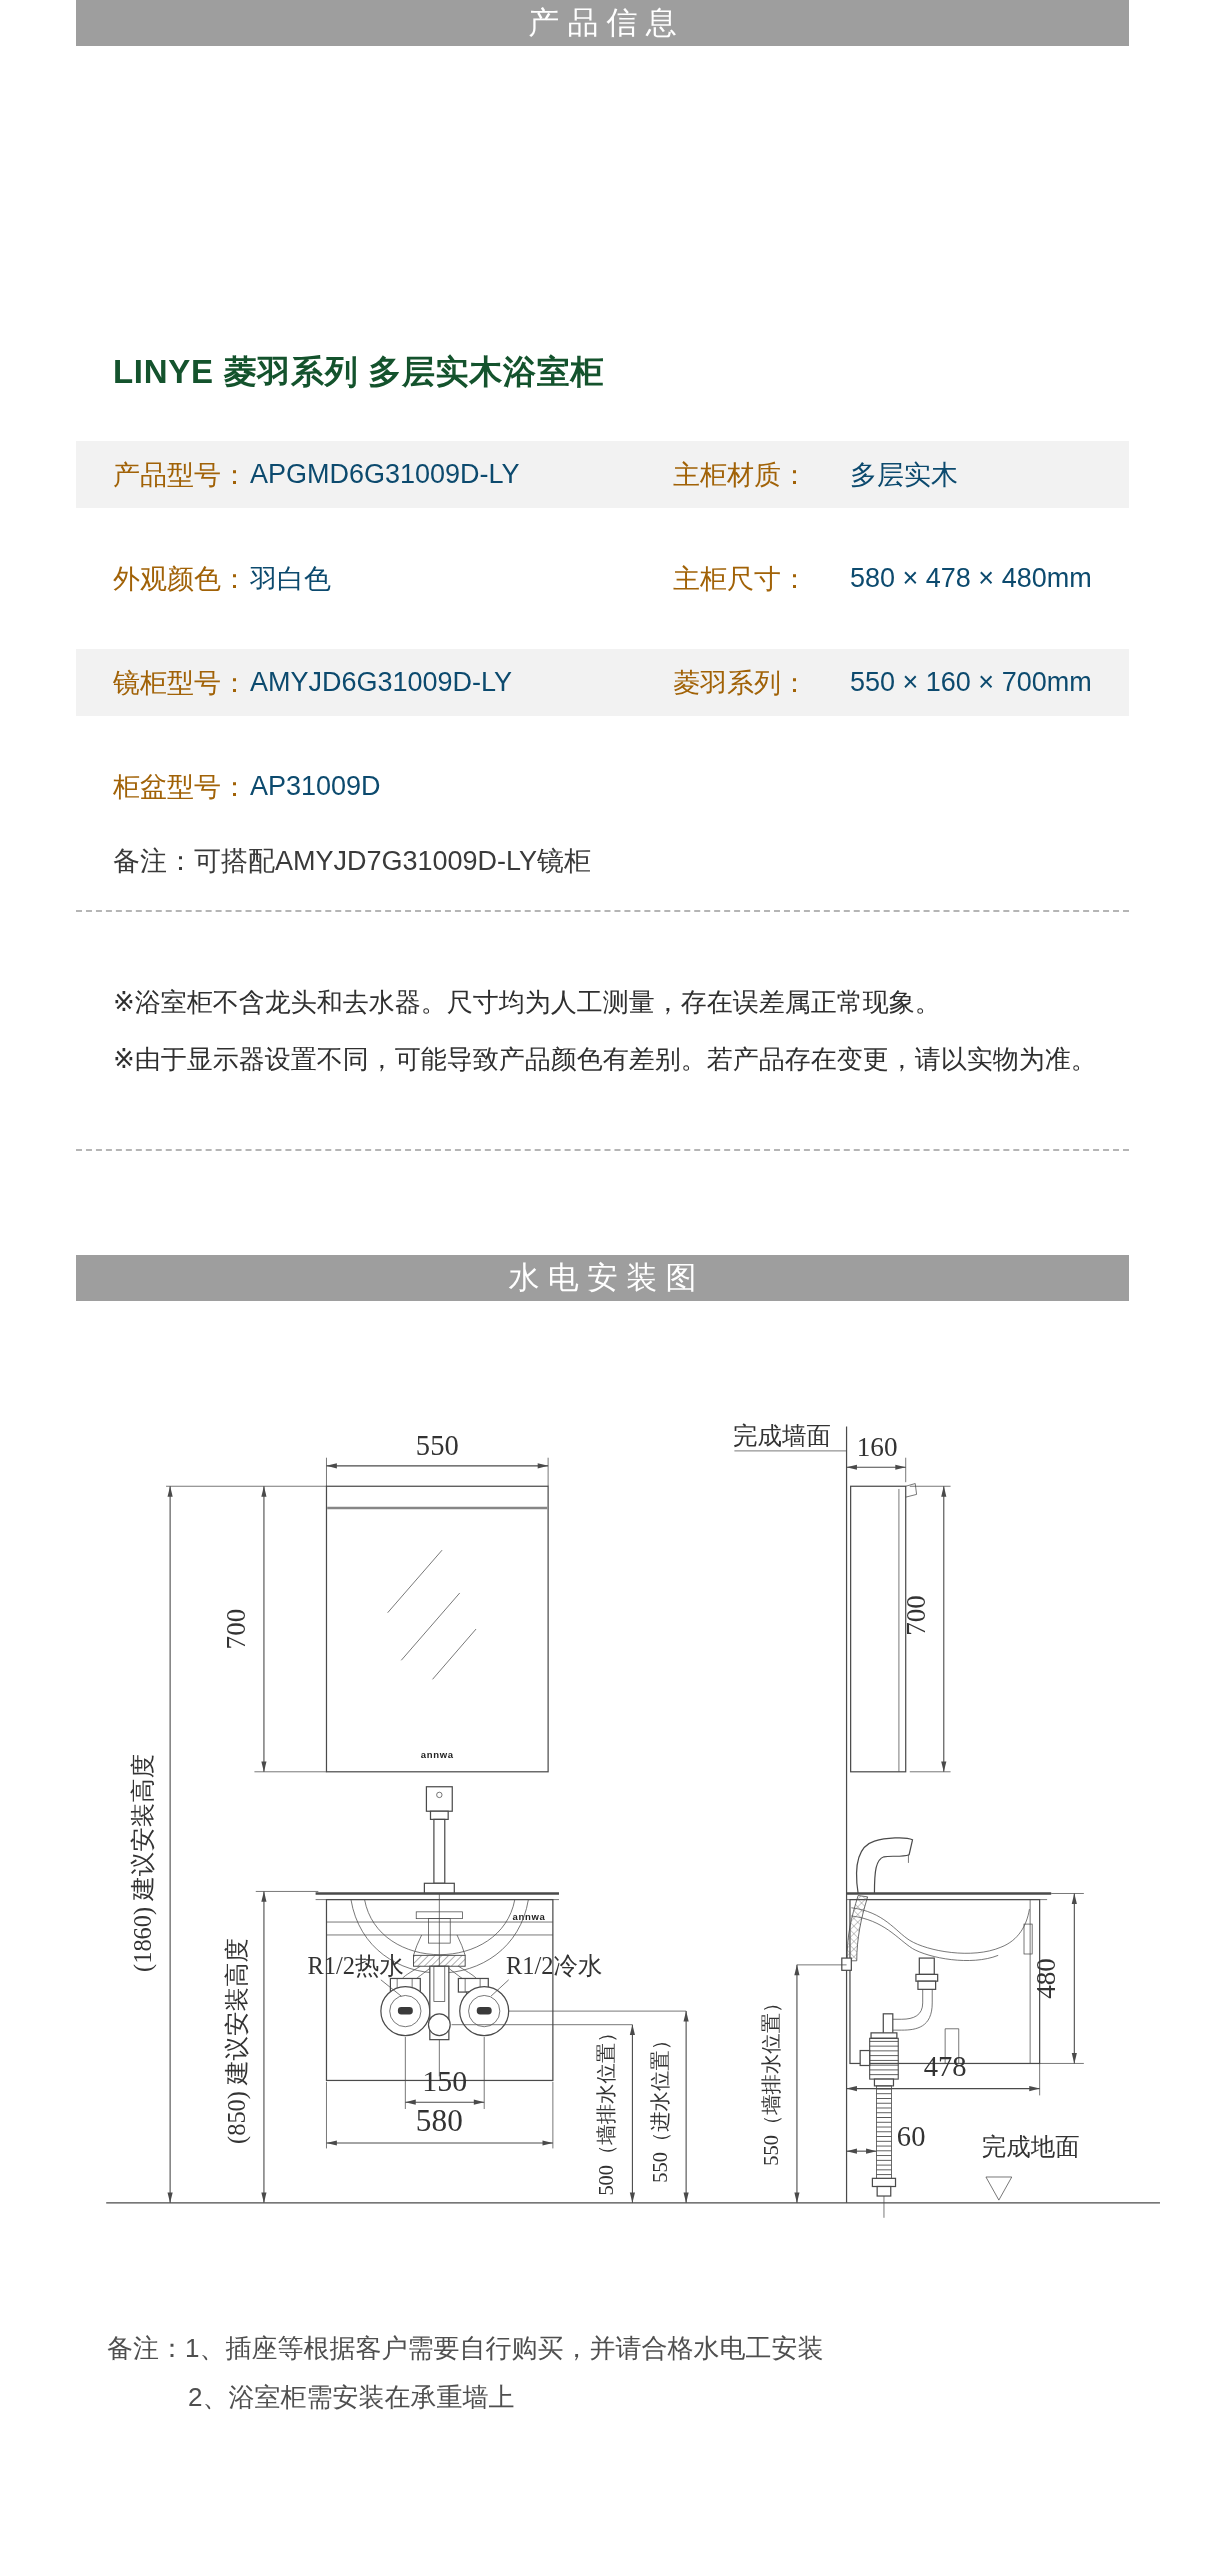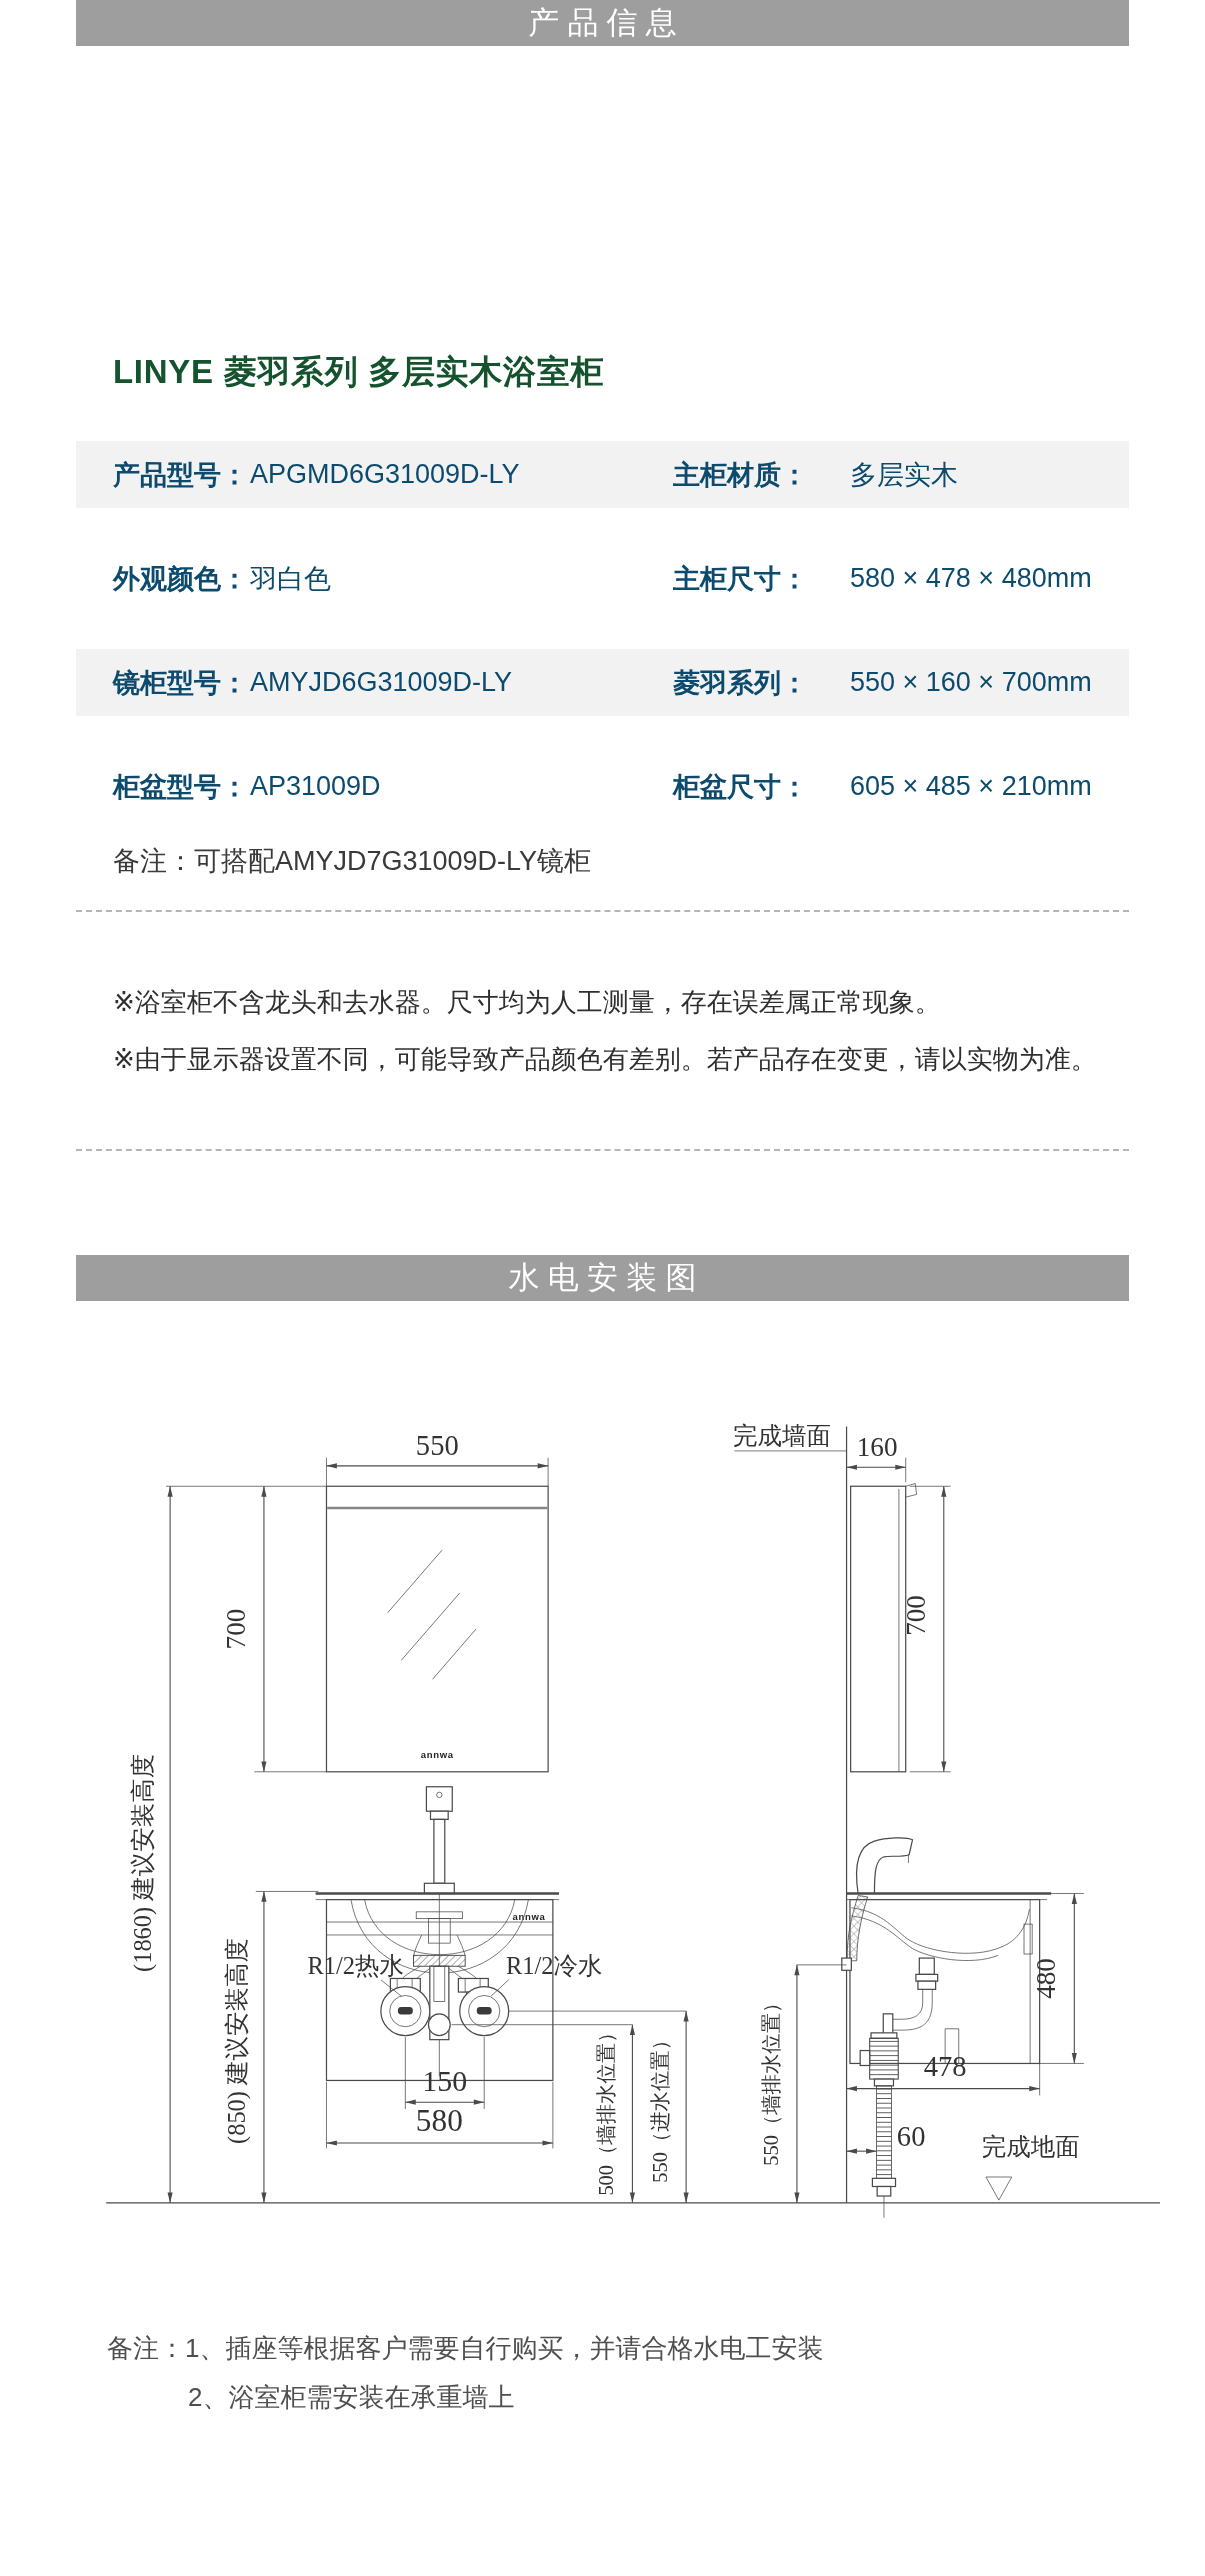--- a/index.html
+++ b/index.html
@@ -7,21 +7,21 @@
         font-family:"Liberation Sans","DejaVu Sans",sans-serif;color:#333;}
   .banner{position:absolute;left:76px;width:1053px;height:46px;background:#9e9e9e;
           display:flex;align-items:center;justify-content:center;
           color:#ffffff;font-size:31px;letter-spacing:8.2px;text-indent:8.2px;font-weight:400;}
   .title{position:absolute;left:113px;top:350px;font-size:33px;font-weight:600;color:#14532d;letter-spacing:0.7px;}
   .spec-row{position:absolute;left:76px;width:1053px;height:67px;}
   .spec-row.shaded{background:#f2f2f2;}
   .cell{position:absolute;top:0;height:67px;display:flex;align-items:center;font-size:27px;white-space:nowrap;}
   .c1{left:37px;}
   .c2{left:597px;gap:40px;}
-  .lbl{font-weight:700;color:#0c4a6e;}
+  .lbl{font-weight:400;color:#a16207;}
   .val{margin-left:2px;font-weight:400;color:#0c4a6e;}
   .remark{position:absolute;left:113px;top:843px;font-size:27px;color:#3a3a3a;white-space:nowrap;}
   .dashed{position:absolute;left:76px;width:1053px;height:0;border-top:2px dashed #b5b5b5;}
   .note{position:absolute;left:113px;font-size:26px;color:#2f2f2f;white-space:nowrap;}
   .bnote{position:absolute;font-size:26px;color:#4f4f4f;white-space:nowrap;}
   svg text{font-family:"Liberation Serif","DejaVu Serif",serif;fill:#333;}
   svg .logo{font-family:"Liberation Sans","DejaVu Sans",sans-serif;font-weight:700;fill:#222;}
   .ln{stroke:#4a4a4a;stroke-width:1.8;fill:none;}
   .thin{stroke:#4a4a4a;stroke-width:1.1;fill:none;}
   .thk{stroke:#4a4a4a;stroke-width:4;fill:none;}
@@ -67,24 +67,20 @@
     <div class="cell c2">
       <span class="lbl">菱羽系列：</span>
       <span class="val">550 × 160 × 700mm</span>
     </div>
   </div>
 
   <div class="spec-row" style="top:753px">
     <div class="cell c1">
       <span class="lbl">柜盆型号：</span>
       <span class="val">AP31009D</span>
-    </div>
-    <div class="cell c2">
-      <span class="lbl">柜盆尺寸：</span>
-      <span class="val">605 × 485 × 210mm</span>
     </div>
   </div>
 
   <div class="remark">备注：可搭配AMYJD7G31009D-LY镜柜</div>
 
   <div class="dashed" style="top:910px"></div>
 
   <div class="note" style="top:1042px">※由于显示器设置不同，可能导致产品颜色有差别。若产品存在变更，请以实物为准。</div>
   <div class="note" style="top:985px">※浴室柜不含龙头和去水器。尺寸均为人工测量，存在误差属正常现象。</div>
 

